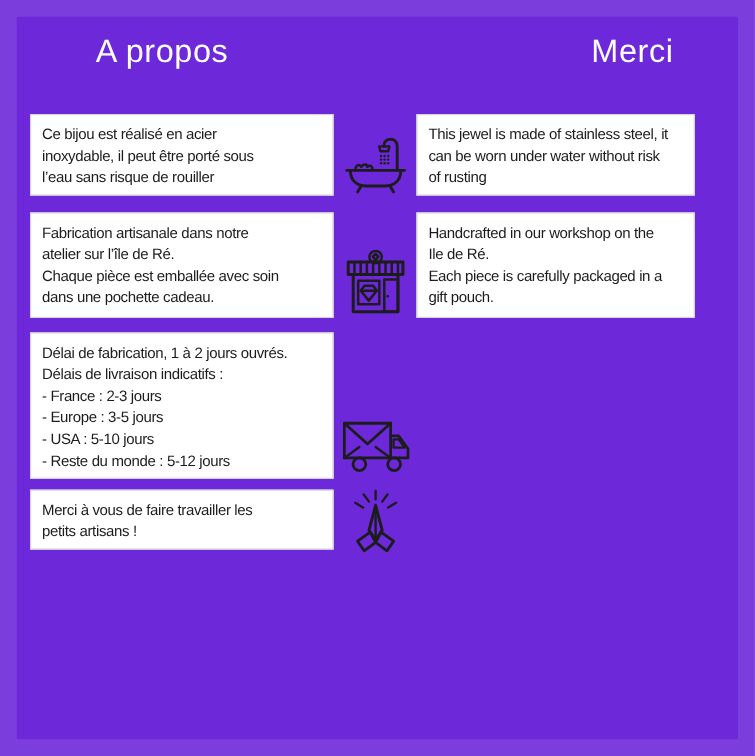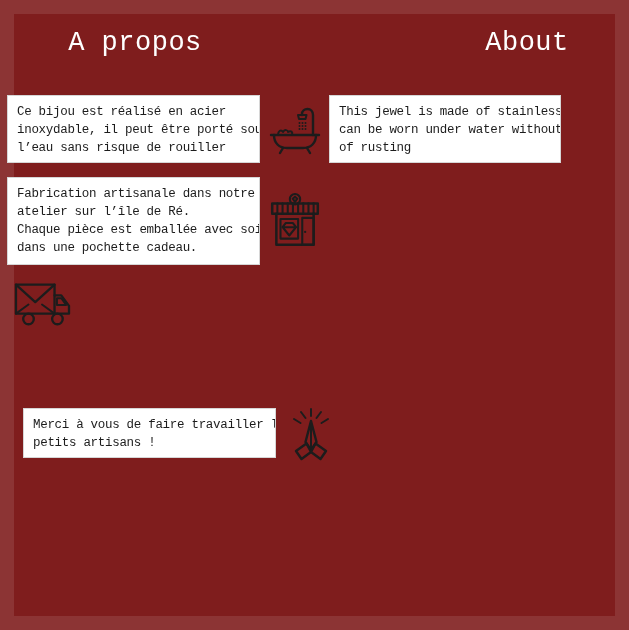--- a/index.html
+++ b/index.html
@@ -4,40 +4,39 @@
 <style>
   html,body { margin:0; padding:0; }
   body {
     width:629px; height:630px;
     font-family:"Liberation Sans", sans-serif;
     background:#a7d08b;
     position:relative; overflow:hidden;
   }
   .canvas {
     position:absolute; inset:0;
-    background:#7f1d1d;
+    background:#6d28d9;
     box-shadow: inset 0 0 0 14px rgba(255,255,255,0.10);
-    font-family: Liberation Mono, monospace;
   }
   .heading {
     position:absolute; top:28px;
     transform:translateX(-50%);
     color:#ffffff; font-size:27px; font-weight:400; letter-spacing:0.5px;
     white-space:nowrap;
   }
   .heading-fr { left:135px; }
   .heading-en { left:527px; }
   .row {
-    position:absolute; left:7px; width:583px;
-    display:flex; align-items:center;
+    position:absolute; left:25px; width:583px;
+    display:flex; align-items:flex-end;
   }
   .row-1 { top:95px; }
   .row-2 { top:177px; }
   .row-3 { top:277px; }
-  .row-4 { top:408px;margin-left:16px; }
+  .row-4 { top:408px; }
   .box {
     background:#ffffff;
     border:1px solid #d6d6d6;
     box-sizing:border-box;
     padding:7px 6px 5px 9px;
     overflow:hidden;
     align-self:flex-start;
   }
   .box-fr { width:253px; }
   .box-en { width:232px; }
@@ -58,21 +57,21 @@
   .ic { stroke:#1c1c1c; stroke-width:2.4; fill:none; stroke-linecap:round; stroke-linejoin:round; }
   .ic-thin { stroke:#1c1c1c; stroke-width:2; fill:none; stroke-linecap:round; stroke-linejoin:round; }
   .ic-fill { fill:#1c1c1c; stroke:none; }
 </style>
 </head>
 <body>
 
 <div class="canvas">
 
   <div class="heading heading-fr">A propos</div>
-  <div class="heading heading-en">About</div>
+  <div class="heading heading-en">Merci</div>
 
   <div class="row row-1">
     <div class="box box-fr">
       <div class="box-text">Ce bijou est réalisé en acier
 inoxydable, il peut être porté sous
 l’eau sans risque de rouiller</div>
     </div>
     <div class="icon-cell">
       <svg width="54" height="54" viewBox="0 0 54 54">
         <path class="ic" d="M3 33 H51"></path>
@@ -114,23 +113,37 @@
         <path class="ic-thin" d="M28 4.5 l2.2 2 -2.2 3 -2.2 -3 z" stroke-width="1.4"></path>
         <rect class="ic" x="6" y="11" width="44" height="10"></rect>
         <path class="ic-thin" d="M11 11 V21 M16 11 V21 M21 11 V21 M26 11 V21 M31 11 V21 M36 11 V21 M41 11 V21 M46 11 V21" stroke-width="1.6"></path>
         <path class="ic" d="M10 21 v30 h36 v-30"></path>
         <rect class="ic-thin" x="14" y="26" width="17" height="19"></rect>
         <path class="ic-thin" d="M19 30 H26 L29 34 L22.5 42 L16 34 Z M16 34 H29" stroke-width="1.6"></path>
         <rect class="ic-thin" x="35" y="25" width="11" height="26"></rect>
         <circle class="ic-fill" cx="37.8" cy="38.5" r="1.1"></circle>
       </svg>
     </div>
+    <div class="box box-en">
+      <div class="box-text">Handcrafted in our workshop on the
+Ile de Ré.
+Each piece is carefully packaged in a
+gift pouch.</div>
+    </div>
   </div>
 
   <div class="row row-3">
+    <div class="box box-fr">
+      <div class="box-text">Délai de fabrication, 1 à 2 jours ouvrés.
+Délais de livraison indicatifs :
+- France : 2-3 jours
+- Europe : 3-5 jours
+- USA : 5-10 jours
+- Reste du monde : 5-12 jours</div>
+    </div>
     <div class="icon-cell">
       <svg width="60" height="54" viewBox="0 0 62 56">
         <rect class="ic" x="4" y="8" width="40" height="30"></rect>
         <path class="ic" d="M4 8 L24 26 L44 8"></path>
         <path class="ic-thin" d="M4 38 L17 28.5 M44 38 L31 28.5" stroke-width="1.8"></path>
         <path class="ic" d="M44 19 h7 l8 11 v8 h-15"></path>
         <path class="ic-thin" d="M46.5 22 h4.5 l5 7 h-9.5 z" stroke-width="1.8"></path>
         <circle class="ic" cx="17" cy="43.5" r="5.5"></circle>
         <circle class="ic" cx="47" cy="43.5" r="5.5"></circle>
       </svg>

